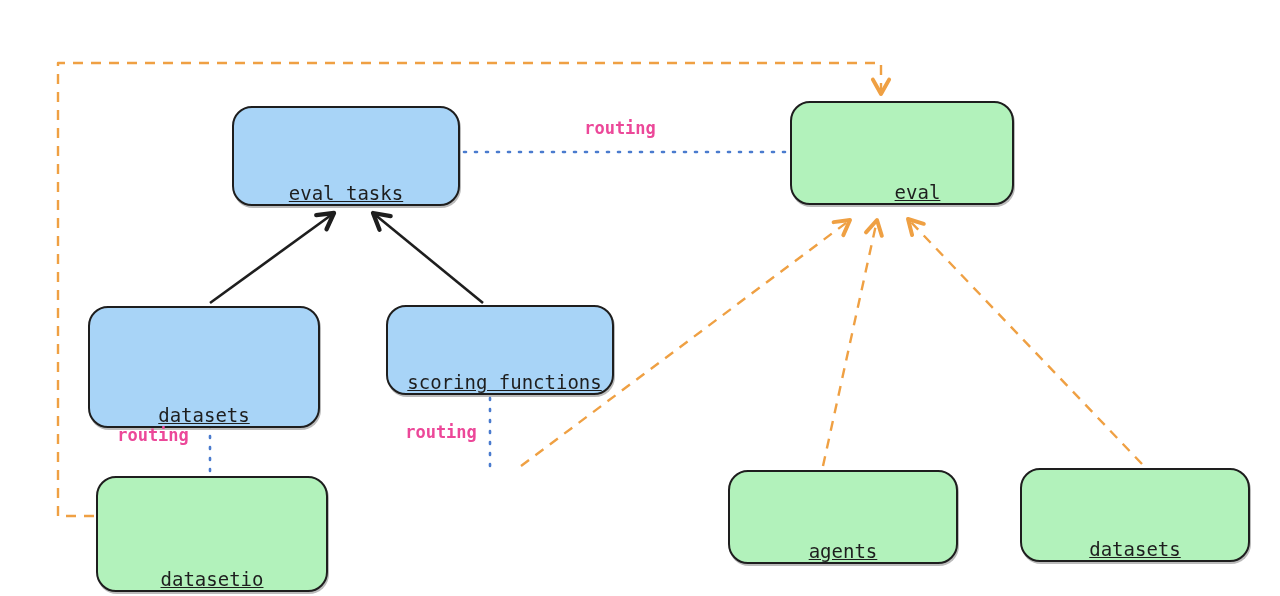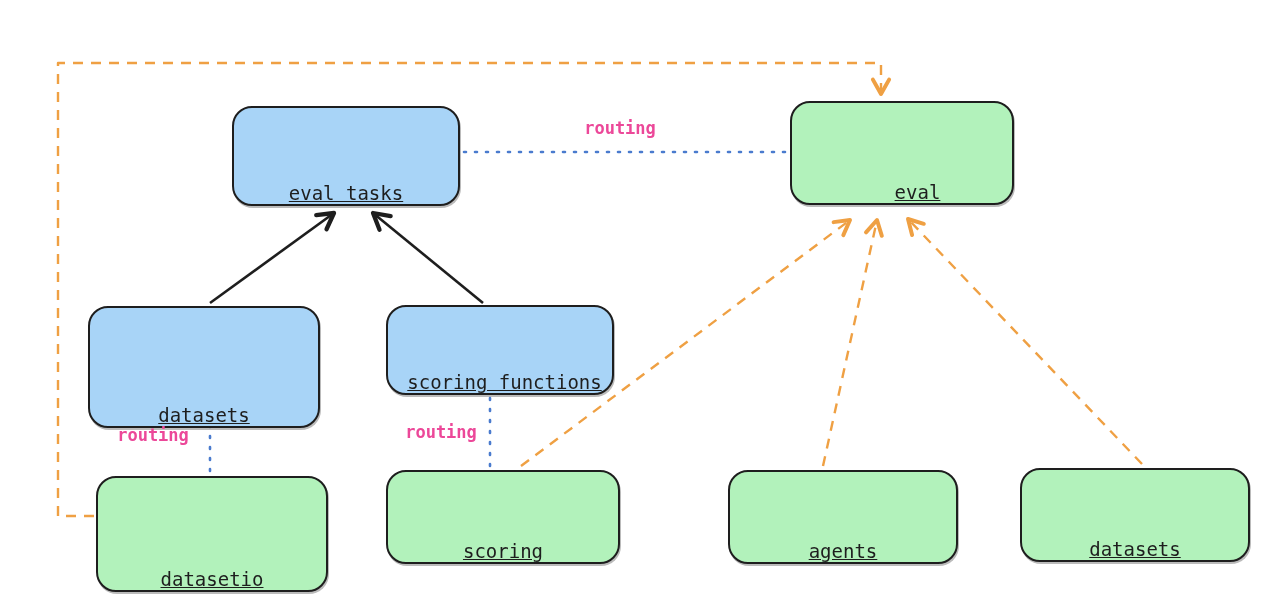--- a/index.html
+++ b/index.html
@@ -83,23 +83,20 @@
   </div>
 
   <div class="node blue" style="left:386px; top:305px; width:228px; height:90px;padding-left:9px;">
     <span class="node-label">scoring_functions</span>
   </div>
 
   <div class="node green" style="left:96px; top:476px; width:232px; height:116px;">
     <span class="node-label">datasetio</span>
   </div>
 
-  <div class="node green" style="left:386px; top:470px; width:234px; height:94px;">
-    <span class="node-label">scoring</span>
-  </div>
 
   <div class="node green" style="left:710px; top:470px; width:230px; height:94px;margin-left:18px;">
     <span class="node-label">agents</span>
   </div>
 
   <div class="node green" style="left:1020px; top:468px; width:230px; height:94px;">
     <span class="node-label">datasets</span>
   </div>
 
   <div class="edge-label" style="left:558px; top:118px; width:124px;">routing</div>

